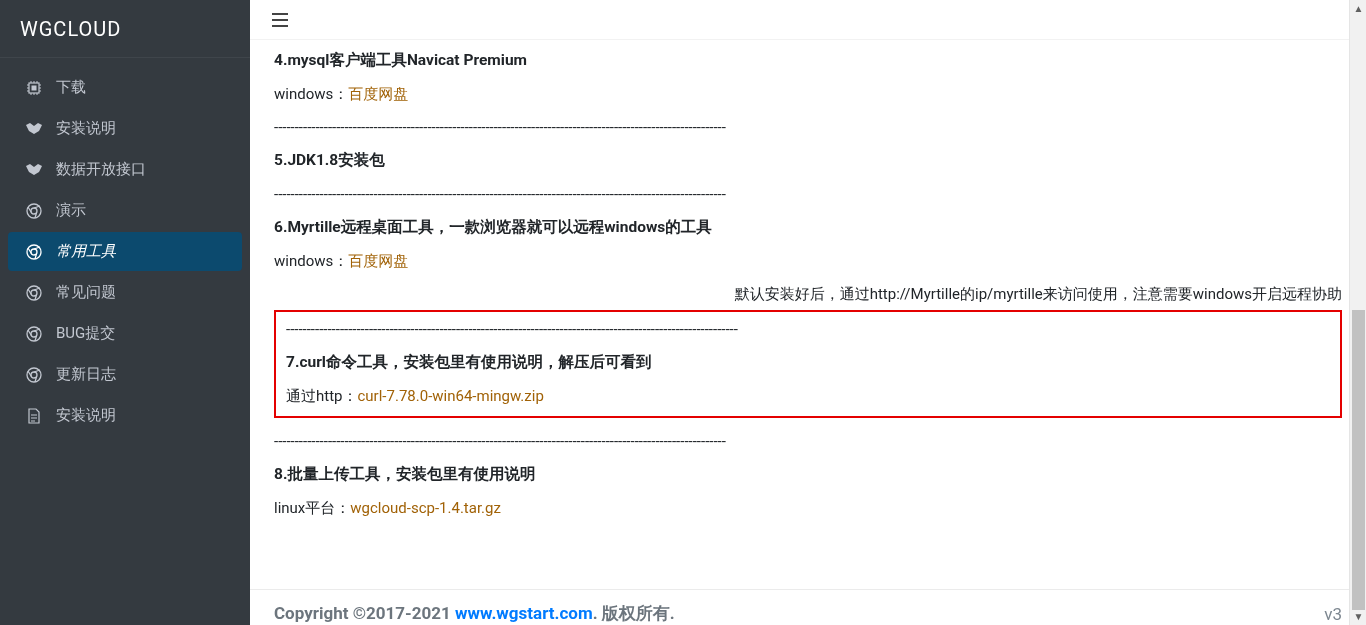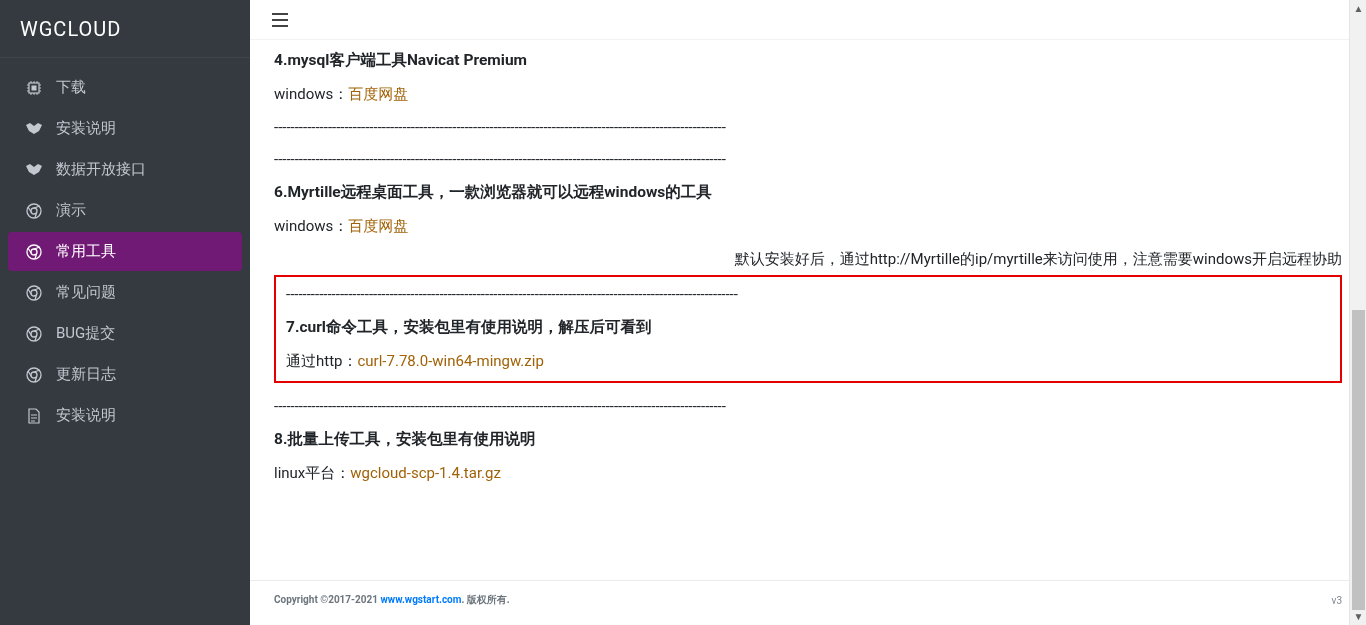--- a/index.html
+++ b/index.html
@@ -48,22 +48,23 @@
       color: #c2c7d0;
     }
     .nav-item .icon-slot {
       width: 24px;
       display: inline-flex;
       justify-content: center;
       margin-right: 10px;
       flex-shrink: 0;
     }
     .nav-item.active {
-      background: #701a75;
+      background: #0c4a6e;
       color: #fff;
+      font-style: italic;
     }
     .main {
       flex: 1;
       display: flex;
       flex-direction: column;
       background: #fff;
       position: relative;
     }
     .topbar {
       height: 40px;
@@ -108,27 +109,27 @@
       white-space: nowrap;
       overflow: hidden;
     }
     .highlighted-box {
       border: 2.5px solid #e40000;
       padding: 6px 10px 10px 10px;
       margin-bottom: 0;
     }
     .highlighted-box .divider { margin-top: 2px; }
     .footer {
-      padding: 12px 24px 18px 24px;
+      padding: 12px 24px 0 24px;
       border-top: 1px solid rgba(0,0,0,0.08);
       display: flex;
       justify-content: space-between;
       align-items: center;
       color: #7d8790;
-      font-size: 10px;
+      font-size: 17px;
     }
     .footer .link { color: #007bff; font-weight: 700; }
     .footer .strong { font-weight: 700; color: #6c757d; }
     .scrollbar {
       position: absolute;
       right: 0;
       top: 0;
       width: 17px;
       height: 625px;
       background: #f1f1f1;
@@ -261,20 +262,21 @@
               <path d="M0 1h16M0 7h16M0 13h16" stroke="currentColor" stroke-width="2"></path>
             </svg>
         </span>
       </div>
     </div>
 
     <div class="content">
         <div class="section-title">4.mysql客户端工具Navicat Premium</div>
         <div class="line"><span>windows：</span><a href="#" class="link">百度网盘</a></div>
         <div class="divider">-------------------------------------------------------------------------------------------------------------</div>
+        <div class="section-title">5.JDK1.8安装包</div>
         <div class="divider">-------------------------------------------------------------------------------------------------------------</div>
         <div class="section-title">6.Myrtille远程桌面工具，一款浏览器就可以远程windows的工具</div>
         <div class="line"><span>windows：</span><a href="#" class="link">百度网盘</a></div>
         <div class="line" style="margin-top: 14px; text-align: right;">默认安装好后，通过http://Myrtille的ip/myrtille来访问使用，注意需要windows开启远程协助</div>
         <div style="height: 6px;"></div>
         <div class="highlighted-box">
           <div class="divider">-------------------------------------------------------------------------------------------------------------</div>
           <div class="section-title">7.curl命令工具，安装包里有使用说明，解压后可看到</div>
           <div class="line"><span>通过http：</span><a href="#" class="link">curl-7.78.0-win64-mingw.zip</a></div>
         </div>

